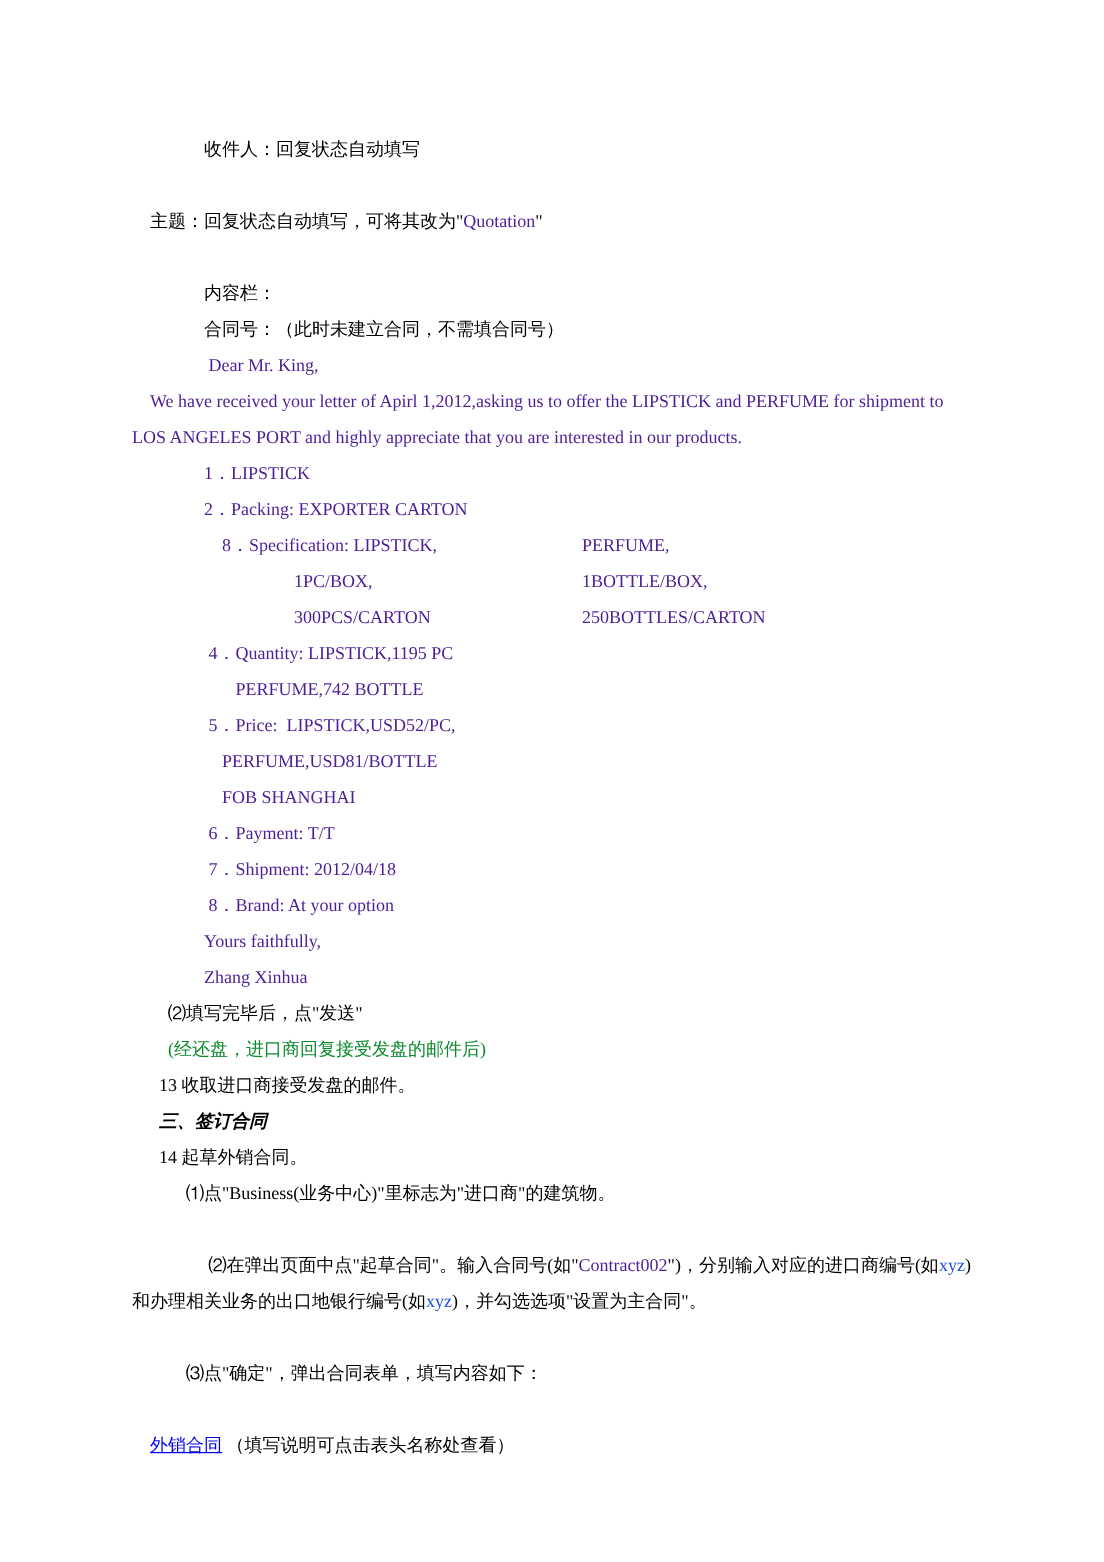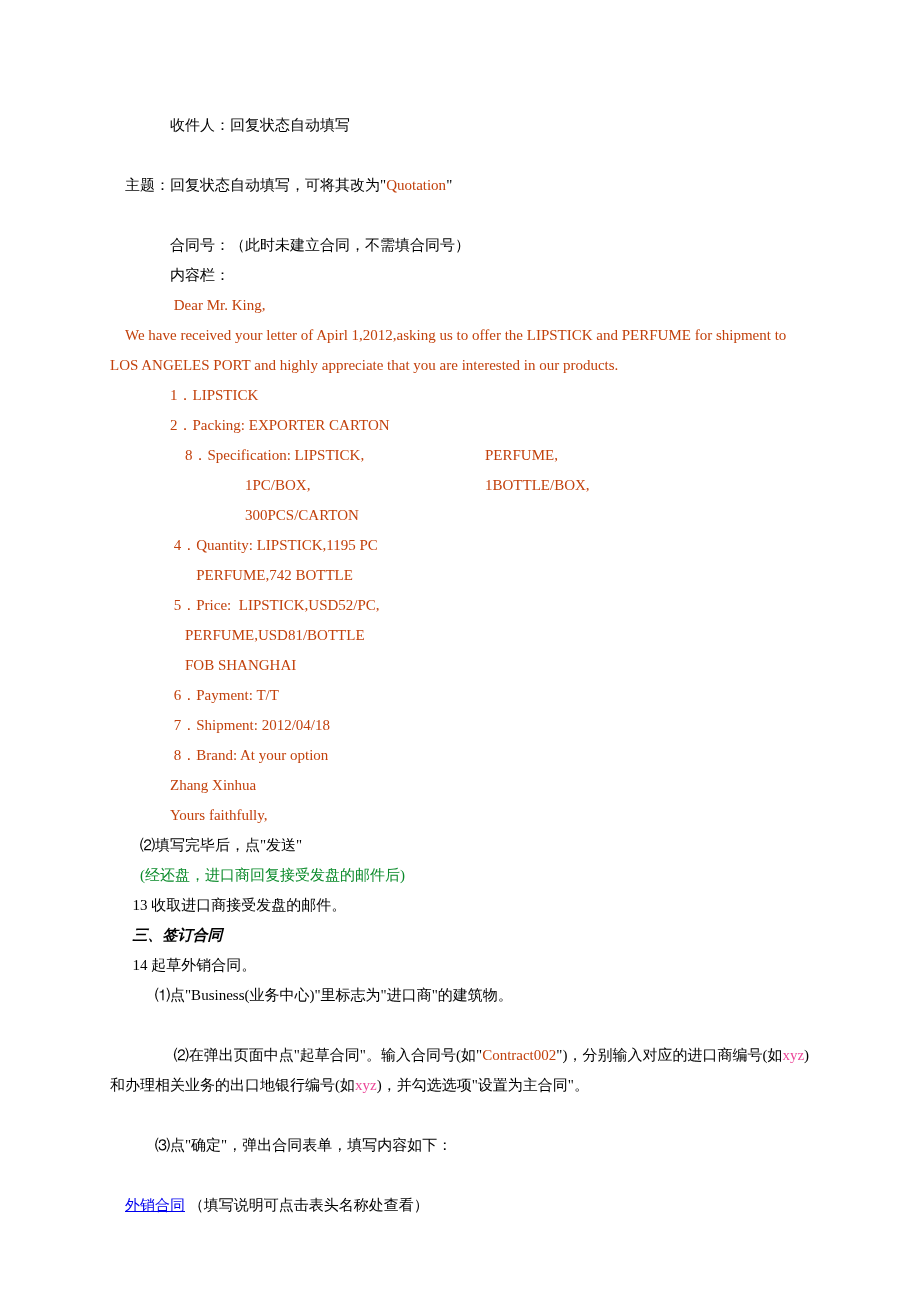--- a/index.html
+++ b/index.html
@@ -14,73 +14,74 @@
   .page {
     width: 920px;
     min-height: 1302px;
     box-sizing: border-box;
     padding: 110px 110px 40px 110px;
     position: relative;
     background: #fff;
   }
   .line { white-space: pre-wrap; }
   .indent-1 { text-indent: 4em; }
-  .blue { color: #c2410c; }
+  .blue { color: #4c1d95; }
   .green { color: #0a8a2a; }
-  .red { color: #ec4899; }
+  .red { color: #1d4ed8; }
   .bold { font-weight: bold; }
   .link {
     color: #0000ee;
     text-decoration: underline;
     cursor: pointer;
   }
   .spec-row { display: flex; }
   .spec-left { padding-left: 5em; width: 300px; }
   .spec-left-b { padding-left: 9em; width: 240px; }
   .spec-right { width: 240px; }
 </style>
 </head>
 <body>
 
 <div class="page">
 
   <div class="line indent-1">收件人：回复状态自动填写</div>
   <div class="line indent-1">
     <span>主题：回复状态自动填写，可将其改为"</span><span class="blue">Quotation</span><span>"</span>
   </div>
+  <div class="line indent-1">内容栏：</div>
   <div class="line indent-1">合同号：（此时未建立合同，不需填合同号）</div>
-  <div class="line indent-1">内容栏：</div>
 
   <div class="line blue indent-1"> Dear Mr. King,</div>
   <div class="line blue">    We have received your letter of Apirl 1,2012,asking us to offer the LIPSTICK and PERFUME for shipment to LOS ANGELES PORT and highly appreciate that you are interested in our products.</div>
   <div class="line blue indent-1">1．LIPSTICK</div>
   <div class="line blue indent-1">2．Packing: EXPORTER CARTON</div>
 
   <div class="spec-row blue">
     <div class="spec-left"> 8．Specification: LIPSTICK,</div>
     <div class="spec-right">PERFUME,</div>
   </div>
   <div class="spec-row blue">
     <div class="spec-left-b">1PC/BOX,</div>
     <div class="spec-right">1BOTTLE/BOX,</div>
   </div>
   <div class="spec-row blue">
     <div class="spec-left-b">300PCS/CARTON</div>
+    <div class="spec-right">250BOTTLES/CARTON</div>
   </div>
 
   <div class="line blue indent-1"> 4．Quantity: LIPSTICK,1195 PC</div>
   <div class="line blue indent-1">       PERFUME,742 BOTTLE</div>
   <div class="line blue indent-1"> 5．Price:  LIPSTICK,USD52/PC,</div>
   <div class="line blue indent-1">    PERFUME,USD81/BOTTLE</div>
   <div class="line blue indent-1">    FOB SHANGHAI</div>
   <div class="line blue indent-1"> 6．Payment: T/T</div>
   <div class="line blue indent-1"> 7．Shipment: 2012/04/18</div>
   <div class="line blue indent-1"> 8．Brand: At your option</div>
+  <div class="line blue indent-1">Yours faithfully,</div>
   <div class="line blue indent-1">Zhang Xinhua</div>
-  <div class="line blue indent-1">Yours faithfully,</div>
 
   <div class="line" style="text-indent:2em;">⑵填写完毕后，点"发送"</div>
   <div class="line green" style="text-indent:2em;">(经还盘，进口商回复接受发盘的邮件后)</div>
   <div class="line" style="text-indent:1.5em;">13 收取进口商接受发盘的邮件。</div>
   <div class="line bold" style="text-indent:1.5em;font-style:italic;">三、签订合同</div>
   <div class="line" style="text-indent:1.5em;">14 起草外销合同。</div>
   <div class="line" style="text-indent:3em;">⑴点"Business(业务中心)"里标志为"进口商"的建筑物。</div>
 
   <div class="line" style="padding-left:0;">
     <span style="padding-left:3em;"> ⑵在弹出页面中点"起草合同"。输入合同号(如"</span><span class="blue">Contract002</span><span>")，分别输入对应的进口商编号(如</span><span class="red">xyz</span><span>)和办理相关业务的出口地银行编号(如</span><span class="red">xyz</span><span>)，并勾选选项"设置为主合同"。</span>

